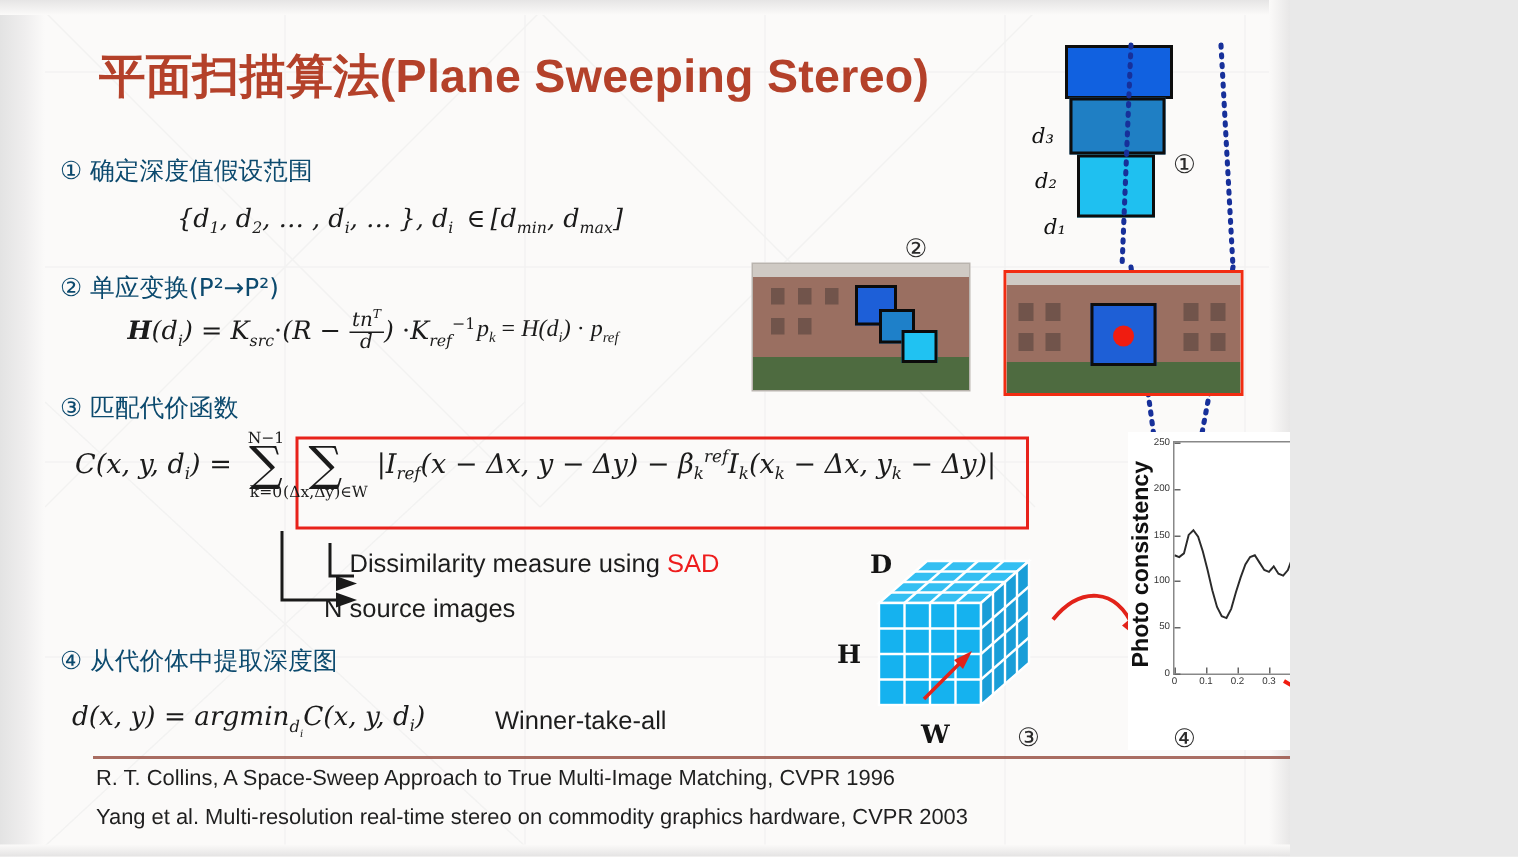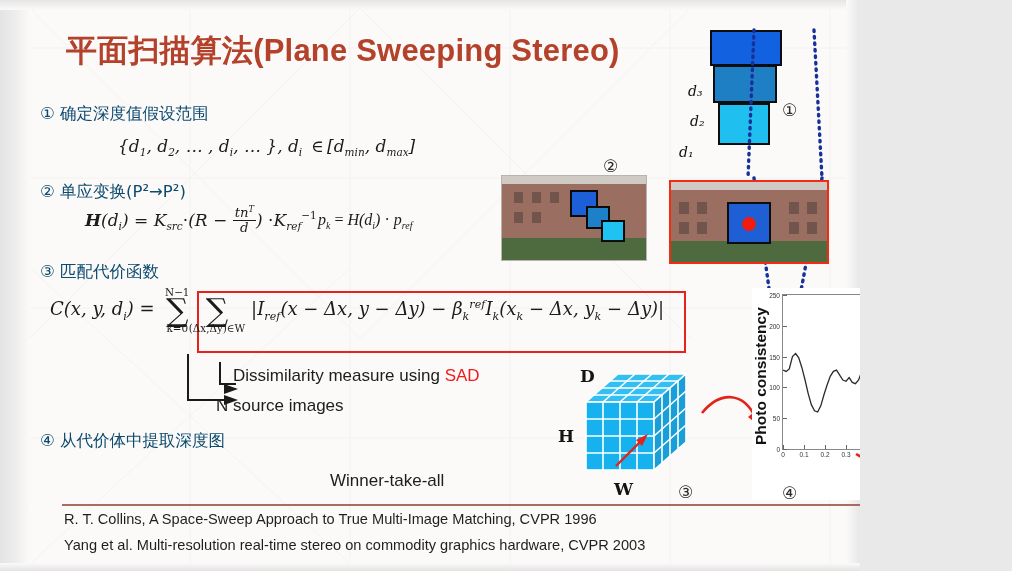--- a/index.html
+++ b/index.html
@@ -118,21 +118,21 @@
   
   #sweep { position:absolute; left:668px; top:28px; width:170px; height:150px; }
   .plane { position:absolute; border:2.4px solid #0d0d0d; }
   #plane3 { left: 42px; top: 2px;  width: 72px; height: 36px; background:#1161e0; }
   #plane2 { left: 45px; top: 37px; width: 64px; height: 38px; background:#1f7fc4; }
   #plane1 { left: 50px; top: 75px; width: 52px; height: 42px; background:#1fc0f0; }
   .dlabel { position:absolute; font-family:"DejaVu Serif", serif; font-style:italic;
             font-size:14px; color:#121212;text-align:right; }
   #dl3 { left: 20px; top: 55px; }
   #dl2 { left: 22px; top: 85px; }
-  #dl1 { left: 11px; top: 116px; }
+  #dl1 { left: 28px; top: 116px; }
 
   
   #ref-photo { position:absolute; left:669px; top:180px; width:160px; height:84px;
                border:2.4px solid #f12c12; overflow:hidden; }
   .bldg { position:absolute; left:0; top:0; width:100%; height:100%;
           background:
             linear-gradient(to bottom, #cfcac4 0 10%, #9a6f61 10% 74%, #4e6b40 74% 100%); }
   .bldg-win { position:absolute; background:#6a5048; opacity:.85; }
   #ref-patch { position:absolute; left:56px; top:20px; width:44px; height:42px;
                background:#1e5fd6; border:2px solid #0d0d0d; }
@@ -245,20 +245,23 @@
       <path d="M8,2 L8,48 L44,48"></path>
       <path d="M40,10 L40,32 L56,32"></path>
     </g>
     <polygon points="44,32 58,37 44,42" fill="#1a1a1a"></polygon>
     <polygon points="44,43 58,48 44,53" fill="#1a1a1a"></polygon>
   </svg>
   <div class="callout-text" id="callout-a"><span>Dissimilarity measure using </span><span class="sad">SAD</span></div>
   <div class="callout-text" id="callout-b">N source images</div>
 
   <div class="step" id="step4">④ 从代价体中提取深度图</div>
+  <div class="math" id="math4">
+    d(x, y) <span class="up">=</span> argmin<sub>d<sub>i</sub></sub>C(x, y, <span>d<sub>i</sub></span>)
+  </div>
   <div id="wta">Winner-take-all</div>
 
   <div id="ref-rule"></div>
   <div class="ref" id="ref1">R. T. Collins, A Space-Sweep Approach to True Multi-Image Matching, CVPR 1996</div>
   <div class="ref" id="ref2">Yang et al. Multi-resolution real-time stereo on commodity graphics hardware, CVPR 2003</div>
 
   <div id="sweep">
     <div class="plane" id="plane3"></div>
     <div class="plane" id="plane2"></div>
     <div class="plane" id="plane1"></div>

